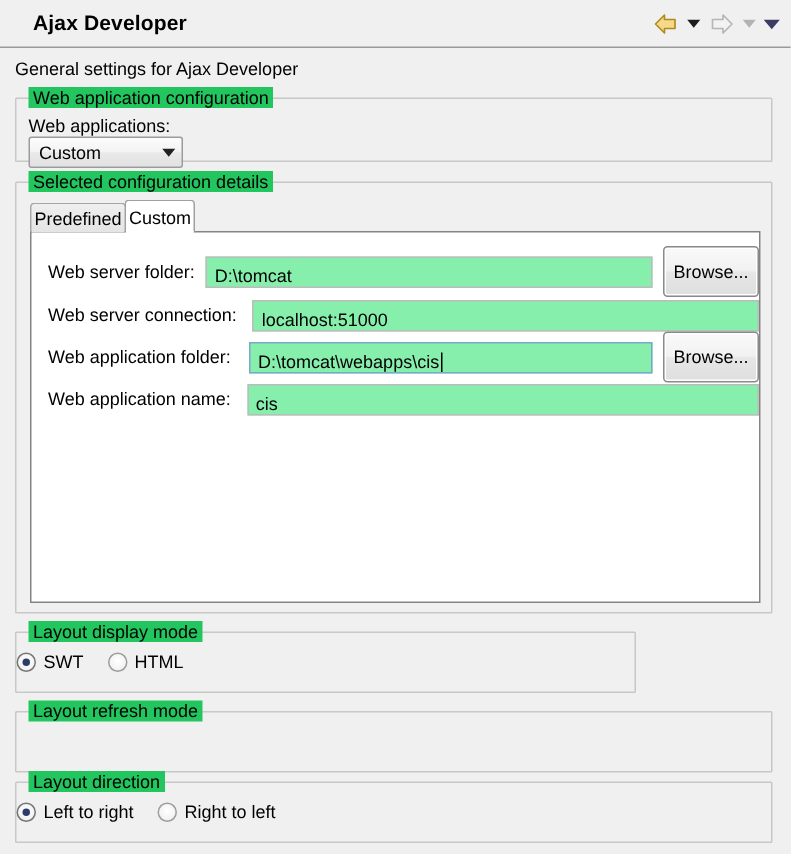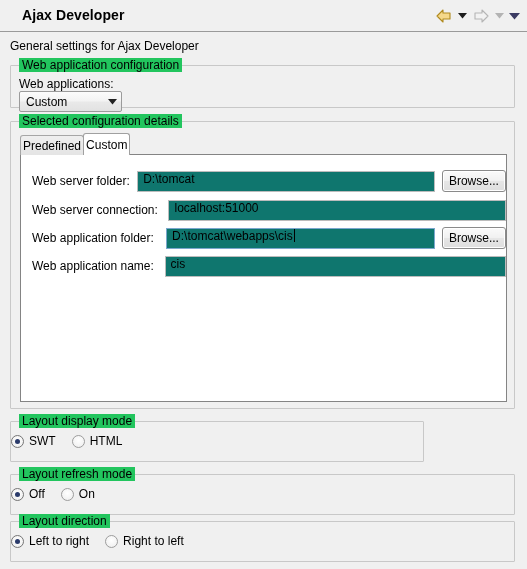--- a/index.html
+++ b/index.html
@@ -180,43 +180,43 @@
   #row-3 { top: 100px; }
 
   .field-label {
     font-size: 12px;
     white-space: nowrap;
     margin-right: 7px;
   }
   .text-input {
     height: 21px;
     border: 1px solid #bcbcbc;
-    background: #0f766e;
-    display: flex;
-    align-items: flex-start;
+    background: #86efac;
+    display: flex;
+    align-items: flex-end;
     padding-left: 5px;
     font-size: 12px;
     color: #000;
     overflow: hidden;
     white-space: nowrap;
     cursor: text;
   }
   .text-input.focused {
     border-color: #7aa7cd;
   }
   .caret {
     display: inline-block;
     width: 1px;
     height: 13px;
     background: #000;
     margin-left: 1px;
     vertical-align: middle;
   }
   .browse-btn {
-    height: 22px;
+    height: 34px;
     min-width: 57px;
     margin-left: 7px;
     border: 1px solid #8a8a8a;
     border-radius: 3px;
     background: linear-gradient(to bottom, #fafafa 0%, #f1f1f1 48%, #e6e6e6 52%, #dedede 100%);
     display: flex; align-items: center; justify-content: center;
     font-size: 12px;
     cursor: default;
     box-shadow: inset 0 0 0 1px #ffffff;
     white-space: nowrap;
@@ -372,32 +372,20 @@
     </div>
     <div class="radio-item">
       <span class="radio-circle"></span>
       <span class="radio-label">HTML</span>
     </div>
   </div>
 </div>
 
 <div class="group" id="grp-refresh-mode">
   <div class="group-label">Layout refresh mode</div>
-  <div class="radio-row">
-    <div class="radio-item">
-      <span class="radio-circle checked">
-        <span class="radio-dot"></span>
-      </span>
-      <span class="radio-label">Off</span>
-    </div>
-    <div class="radio-item">
-      <span class="radio-circle"></span>
-      <span class="radio-label">On</span>
-    </div>
-  </div>
 </div>
 
 <div class="group" id="grp-direction">
   <div class="group-label">Layout direction</div>
   <div class="radio-row">
     <div class="radio-item">
       <span class="radio-circle checked">
         <span class="radio-dot"></span>
       </span>
       <span class="radio-label">Left to right</span>

